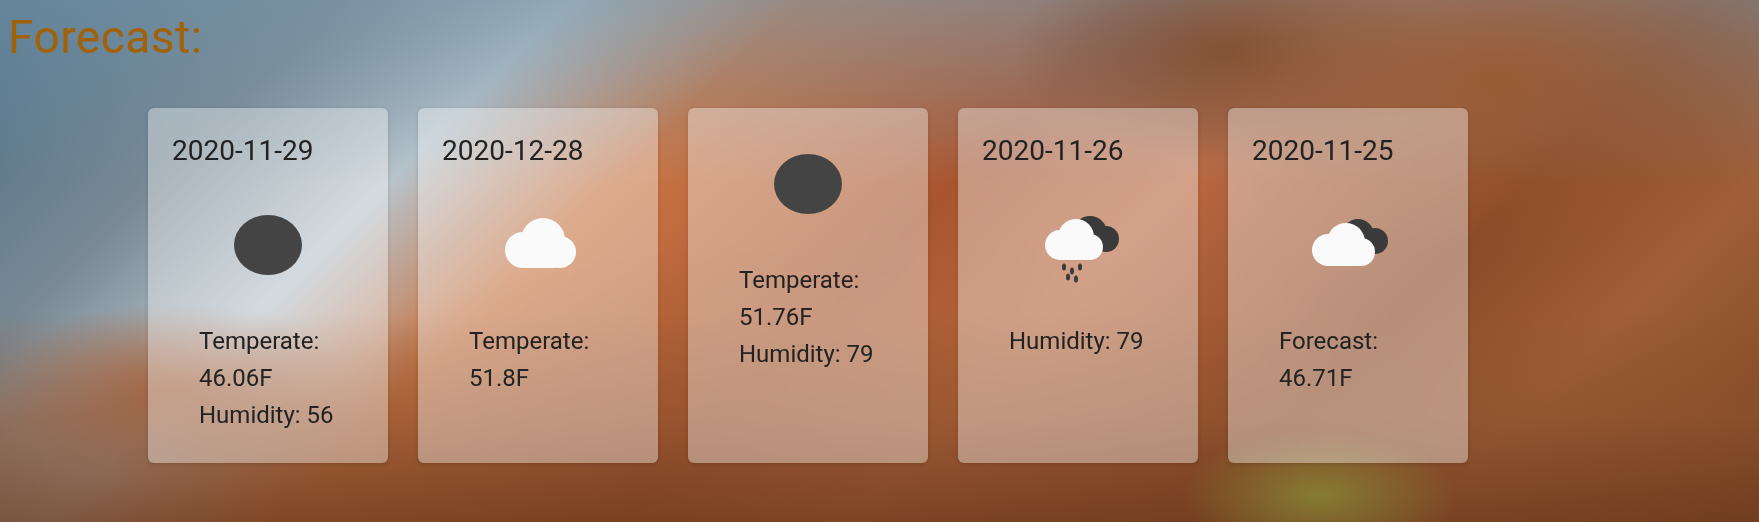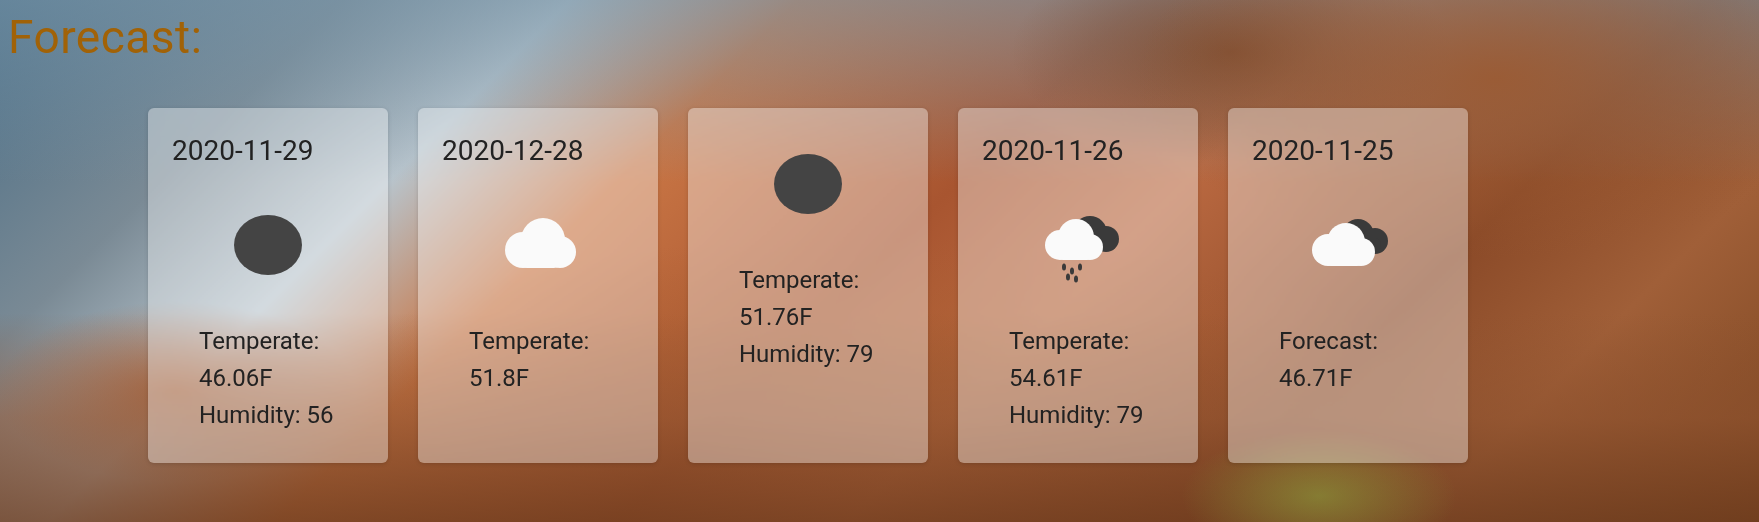--- a/index.html
+++ b/index.html
@@ -168,21 +168,20 @@
           </g>
           <g fill="#3a3a3a">
             <ellipse cx="36" cy="62" rx="2" ry="3.5"></ellipse>
             <ellipse cx="44" cy="66" rx="2" ry="3.5"></ellipse>
             <ellipse cx="52" cy="62" rx="2" ry="3.5"></ellipse>
             <ellipse cx="40" cy="72" rx="2" ry="3.5"></ellipse>
             <ellipse cx="48" cy="74" rx="2" ry="3.5"></ellipse>
           </g>
         </svg>
       </div>
-      <div class="temp">Temperate: 54.61F</div>
       <div class="humidity">Humidity: 79</div>
     </div>
 
     <div class="card">
       <div class="date">2020-11-25</div>
       <div class="icon-wrap">
         <svg viewBox="0 0 100 80">
           <g fill="#3a3a3a">
             <circle cx="60" cy="30" r="16"></circle>
             <circle cx="77" cy="36" r="13"></circle>

